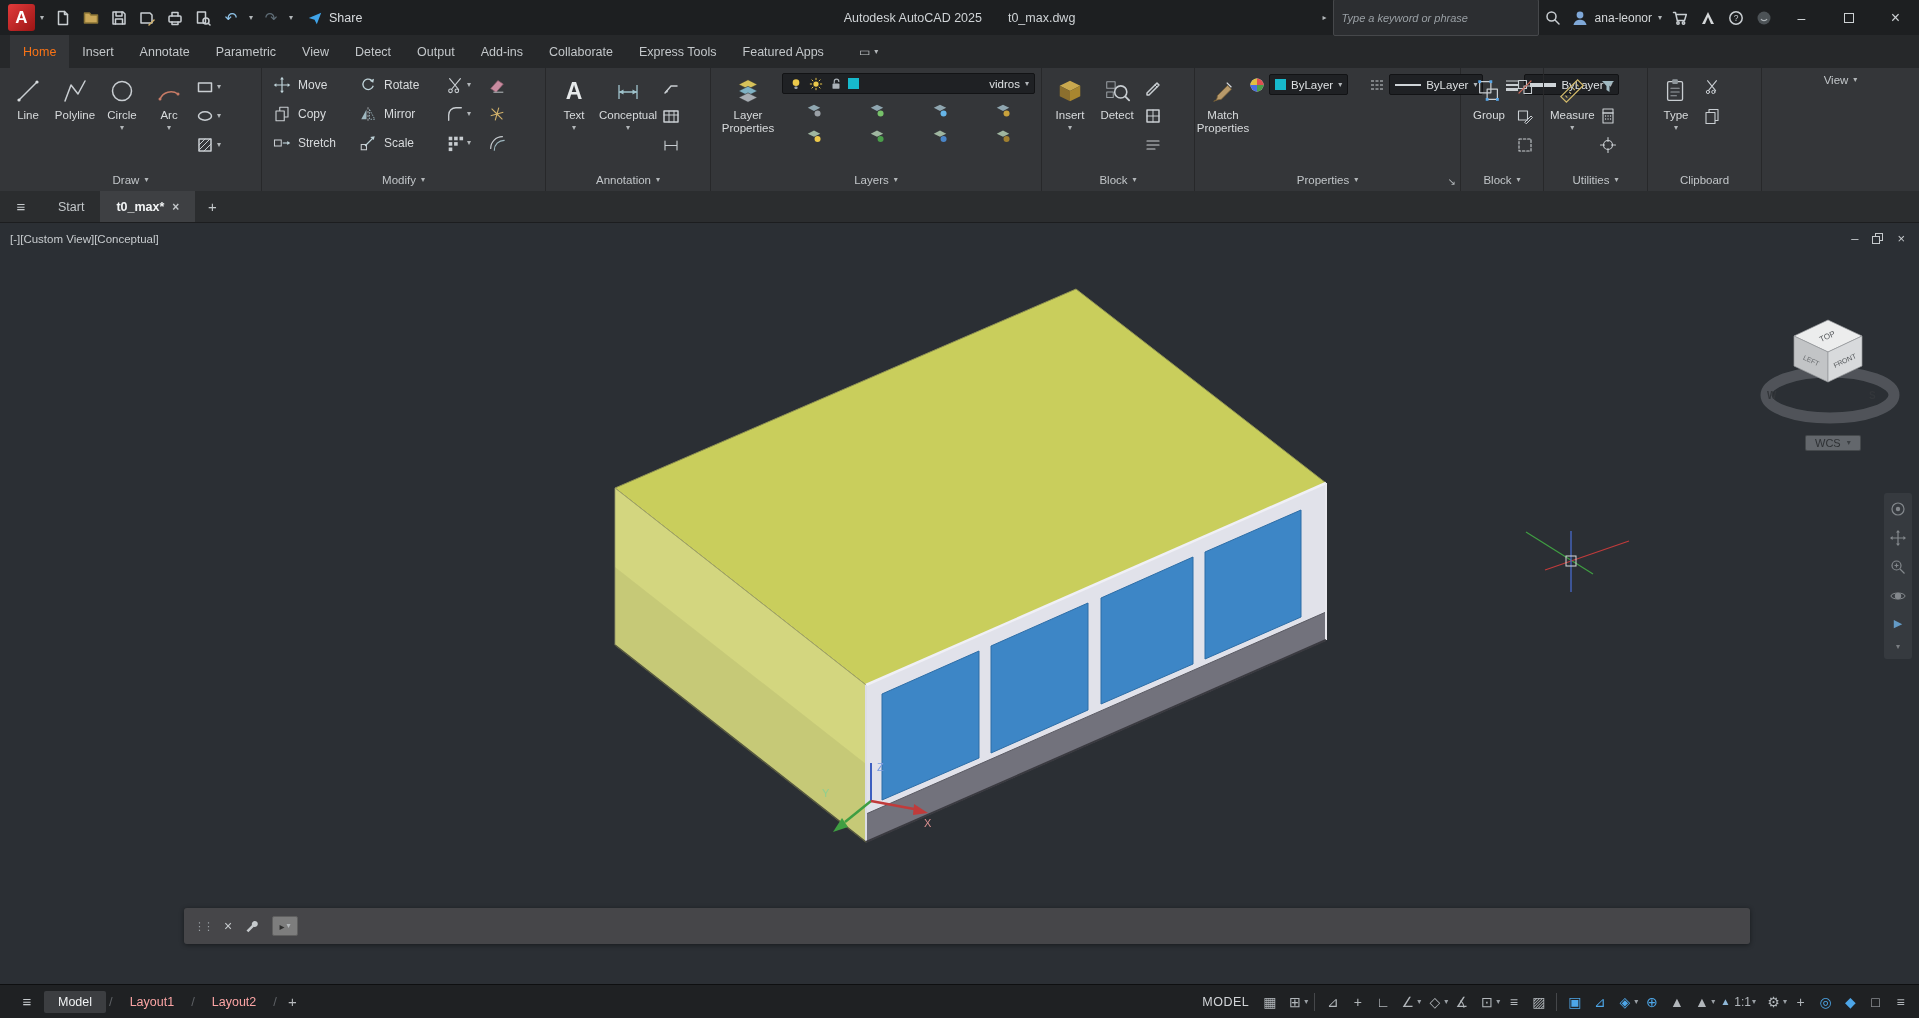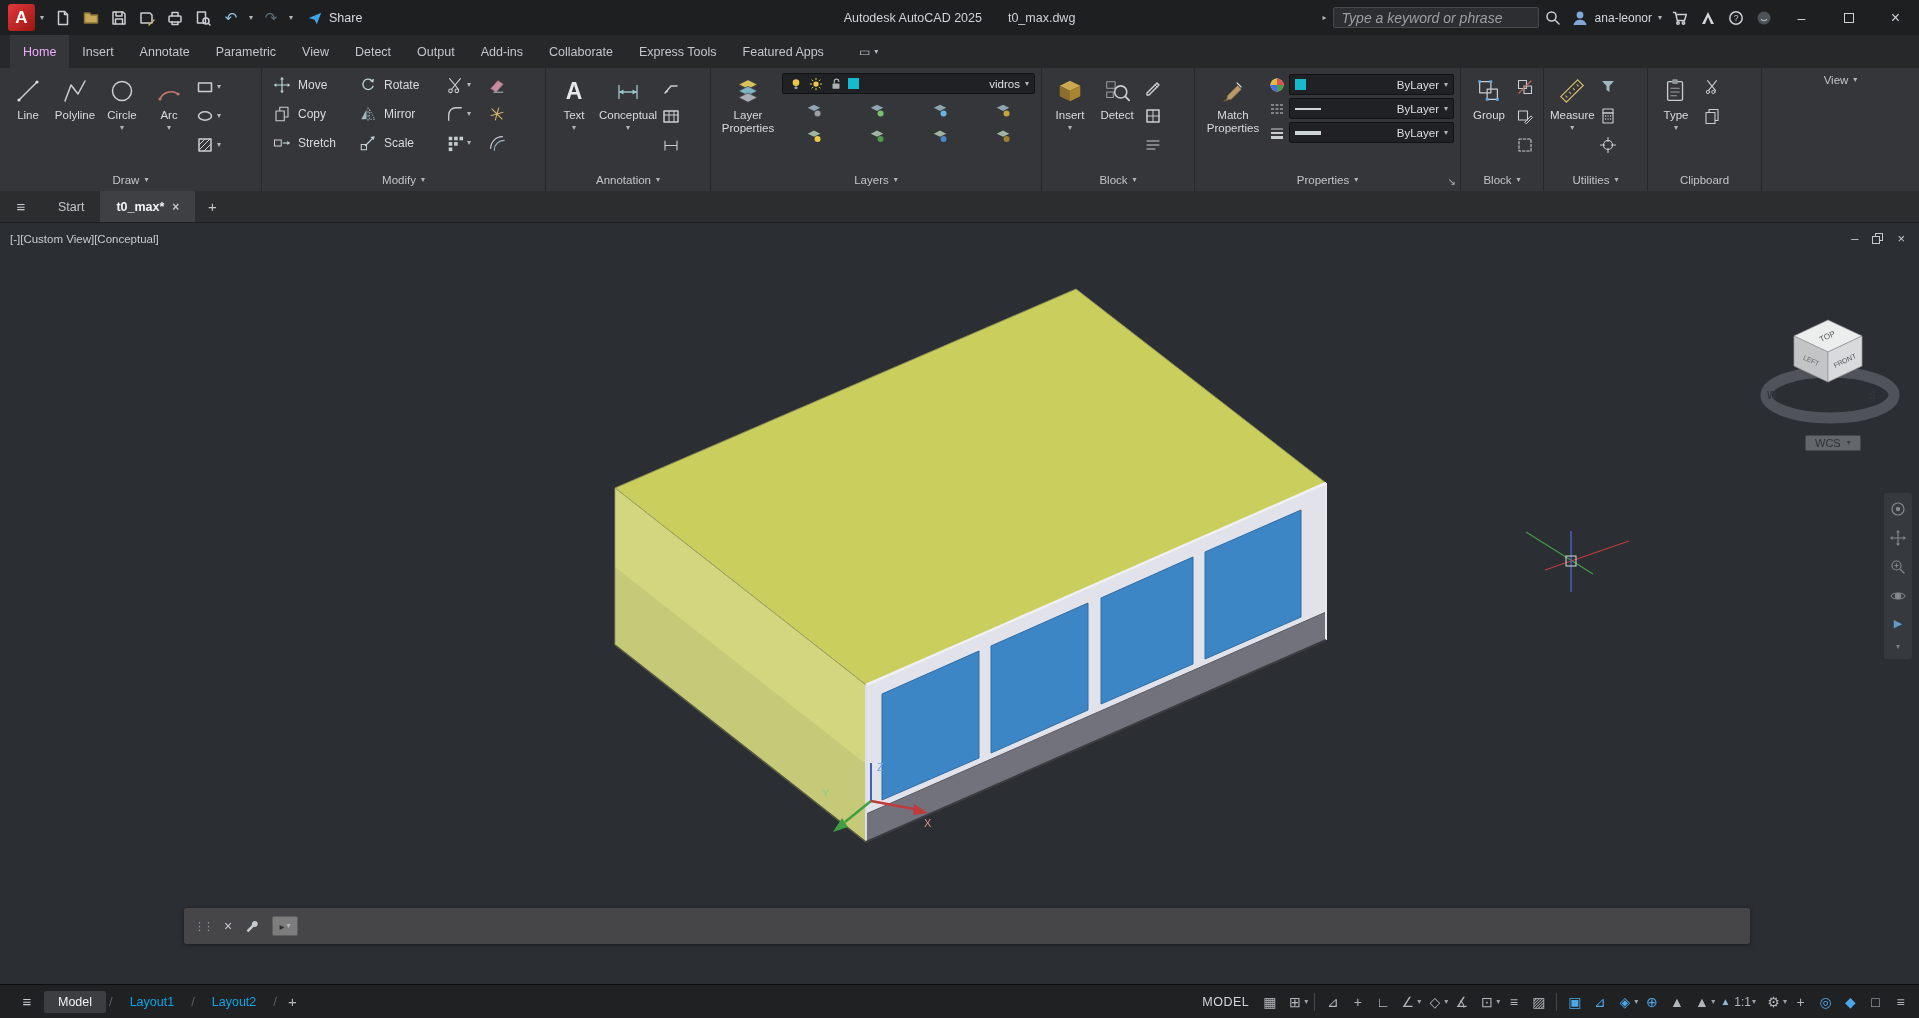--- a/index.html
+++ b/index.html
@@ -7,30 +7,30 @@
   body { position:relative; background:#2b2f34; font-family:"Liberation Sans",sans-serif; color:#d4d7d9; font-size:12px; }
 
   
   #titlebar { position:absolute; top:0; left:0; width:1919px; height:35px; background:#1d1f21; display:flex; align-items:center; padding:0 0 0 8px; z-index:50; }
   .acad-logo { width:27px; height:27px; border-radius:3px; background:linear-gradient(135deg,#e23b3b,#9c1414); color:#fff; font-weight:bold; font-size:17px; display:flex; align-items:center; justify-content:center; }
   .tb-ic { width:28px; height:26px; display:flex; align-items:center; justify-content:center; color:#c6cacd; }
   .chev { font-size:8px; color:#b2b6b9; line-height:1; }
   .tb-share { display:flex; align-items:center; gap:6px; margin-left:10px; color:#d8dbde; font-size:12.5px; }
   .tb-center { position:absolute; left:50%; transform:translateX(-50%); display:flex; gap:26px; font-size:12.5px; color:#cfd3d6; white-space:nowrap; }
   .tb-right { margin-left:auto; display:flex; align-items:center; height:100%; }
-  .tb-search { width:206px; height:21px; background:#2c2e31; border:1px solid #46484b; border-radius:2px; color:#cfd3d6; font-size:14px; font-style:italic; padding:0 8px; outline:none; }
+  .tb-search { width:206px; height:37px; background:#2c2e31; border:1px solid #46484b; border-radius:2px; color:#cfd3d6; font-size:11px; font-style:italic; padding:0 8px; outline:none; }
   .tb-search::placeholder { color:#9aa0a5; }
   .tb-user { display:flex; align-items:center; gap:6px; margin:0 4px; color:#d4d7d9; font-size:12px; }
   .winbtn { width:47px; height:35px; display:flex; align-items:center; justify-content:center; color:#cdd1d4; font-size:14px; }
   .maxbox { width:10px; height:10px; border:1.2px solid #cdd1d4; display:inline-block; }
 
   
   #tabrow { position:absolute; top:35px; left:0; width:1919px; height:33px; background:#26282a; display:flex; align-items:stretch; padding-left:10px; z-index:49; }
   .rtab { display:flex; align-items:center; padding:0 13px; font-size:12.5px; color:#c3c7ca; }
-  .rtab.active { background:#343639; color:#f0abfc; }
+  .rtab.active { background:#343639; color:#f97316; }
   .tab-extra { display:flex; align-items:center; gap:4px; margin-left:14px; padding:0 8px; color:#c3c7ca; }
 
   
   #ribbon { position:absolute; top:68px; left:0; width:1919px; height:123px; background:#343639; display:flex; z-index:48; }
   .panel { position:relative; height:100%; display:flex; flex-direction:column; border-right:1px solid #27282a; }
   .panel-content { flex:1; display:flex; align-items:flex-start; padding:5px 6px 0; gap:3px; }
   .panel-label { height:23px; display:flex; align-items:center; justify-content:center; gap:5px; font-size:11.5px; color:#c2c6c9; }
   .bigbtn { display:flex; flex-direction:column; align-items:center; padding-top:2px; gap:2px; font-size:11.5px; color:#d8dbdd; text-align:center; line-height:1.12; min-width:44px; }
   .bigbtn .bicon { height:32px; display:flex; align-items:center; justify-content:center; }
   .smallcol { display:flex; flex-direction:column; gap:3px; padding-top:1px; }
@@ -79,21 +79,21 @@
   .cmd-grip { color:#9aa0a5; font-size:11px; letter-spacing:-2px; margin:0 4px; }
   .cmd-ic { width:24px; height:24px; display:flex; align-items:center; justify-content:center; color:#c6cacd; }
   #cmdfield { flex:1; height:26px; margin:0 6px; background:#a6a6a6; border:none; border-radius:2px; font-family:"Liberation Sans",sans-serif; font-style:italic; font-size:13px; color:#3a3a3a; padding:0 10px 0 38px; outline:none; }
   #cmdfield::placeholder { color:#3f3f3f; }
   .cmd-prompt { position:absolute; left:88px; width:26px; height:20px; background:#7d7d7d; border:1px solid #5f5f5f; border-radius:2px; display:flex; align-items:center; justify-content:center; gap:2px; color:#2e2e2e; font-size:10px; }
 
   
   #statusbar { position:absolute; bottom:0; left:0; width:1919px; height:34px; background:#1f2123; border-top:1px solid #0e0f10; display:flex; align-items:center; z-index:50; }
   .sb-left { display:flex; align-items:center; gap:2px; padding-left:12px; }
   .sb-burger { width:30px; display:flex; justify-content:center; color:#c6cacd; font-size:15px; }
-  .lt-tab { padding:4px 14px; font-size:12.5px; color:#0ea5e9; border-radius:2px; }
+  .lt-tab { padding:4px 14px; font-size:12.5px; color:#fca5a5; border-radius:2px; }
   .lt-tab.active { background:#3c3e41; color:#f0f2f3; }
   .lt-sep { color:#5d6063; font-size:13px; padding:0 1px; }
   .lt-plus { padding:0 8px; color:#b6b9bc; font-size:15px; }
   .sb-right { margin-left:auto; display:flex; align-items:center; padding-right:6px; }
   .sb-text { font-size:12.5px; letter-spacing:.5px; color:#d2d5d8; margin-right:8px; }
   .s-ic { width:25px; height:25px; display:inline-flex; align-items:center; justify-content:center; font-size:14px; color:#b2b7bb; }
   .s-ic.blue { color:var(--c-accent_blue); }
   .s-chv { font-size:8px; color:#9aa0a5; margin:0 1px 0 -3px; }
   .s-sep { width:1px; height:18px; background:#45474a; margin:0 5px; }
   .s-scale { display:flex; align-items:center; gap:4px; color:#b2b7bb; font-size:12px; padding:0 4px; }
@@ -636,21 +636,21 @@
     <div class="panel-content">
       <div class="bigbtn" style="width:64px">
         <span class="bicon">
             <svg class="i28" viewBox="0 0 30 30">
               <path d="M5 26c3-1 4-3 4-6l11-11 4 4-11 11c-3 0-5 1-8 2z" fill="#b89a6a" stroke="#7a6036" stroke-width=".8"></path>
               <path d="M19 6l5 5" stroke="#d8dcdf" stroke-width="1.3" fill="none"></path>
             </svg>
           </span>
         <span>Match Properties</span>
       </div>
-      <div style="flex:1;display:flex;flex-direction:column;gap:1px">
+      <div style="flex:1;display:flex;flex-direction:row;gap:20px">
         <div class="prow">
           <span class="sicon" style="width:17px">
               <svg class="i16" viewBox="0 0 16 16">
                 <circle cx="8" cy="8" r="6.5" fill="#e8e8e8"></circle>
                 <path d="M8 1.5A6.5 6.5 0 0 1 14.5 8H8z" fill="#e05050"></path>
                 <path d="M14.5 8A6.5 6.5 0 0 1 8 14.5V8z" fill="#4a9e4a"></path>
                 <path d="M8 14.5A6.5 6.5 0 0 1 1.5 8H8z" fill="#4a6ee0"></path>
                 <path d="M1.5 8A6.5 6.5 0 0 1 8 1.5V8z" fill="#e0c040"></path>
               </svg>
             </span>

